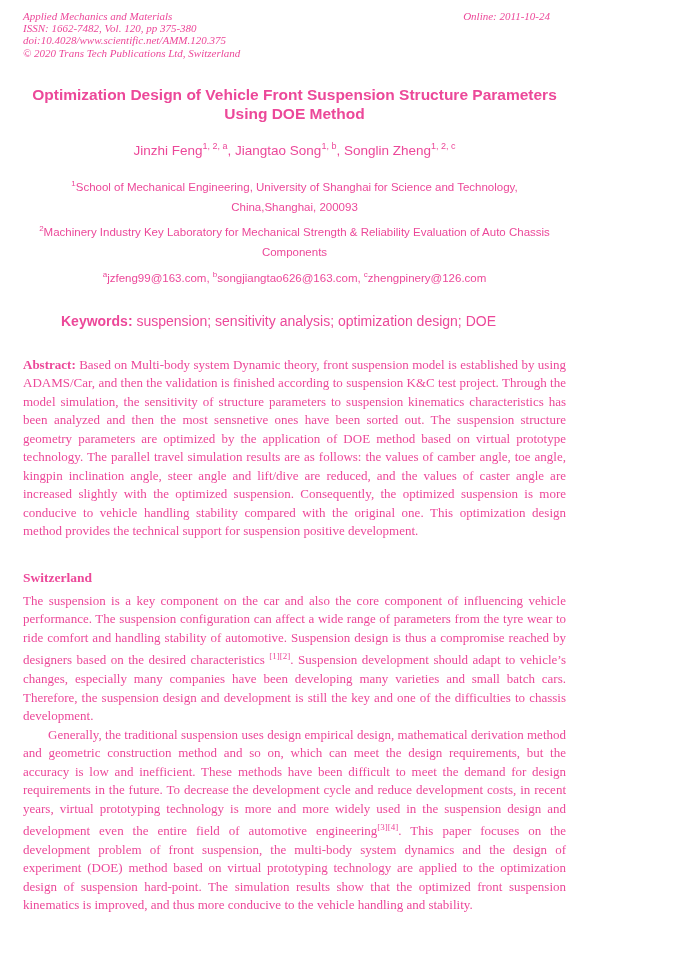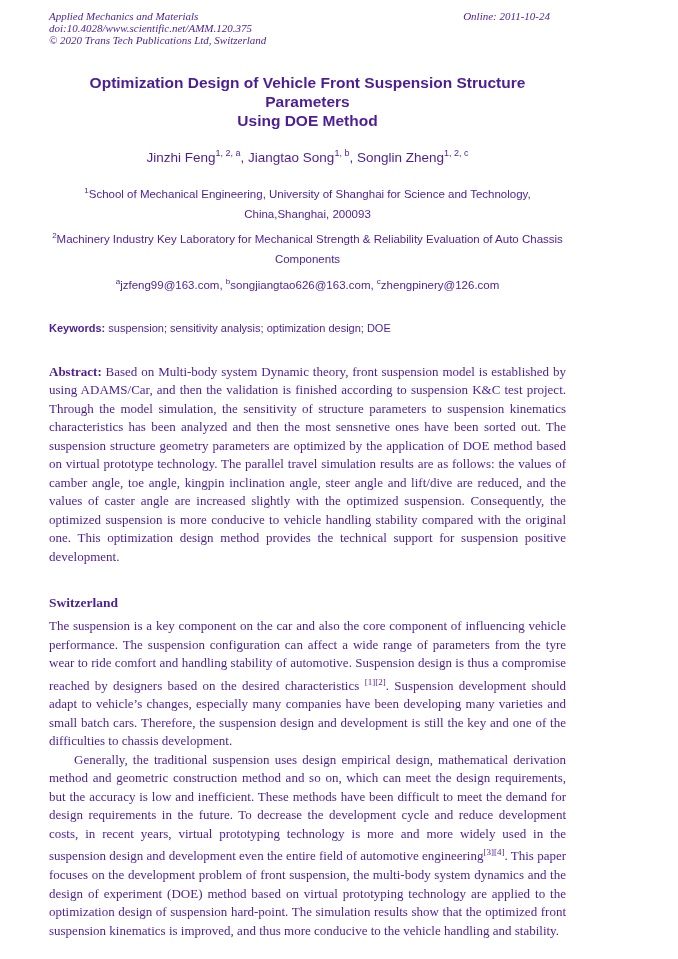--- a/index.html
+++ b/index.html
@@ -6,22 +6,22 @@
     margin: 0;
     padding: 0;
     background: #ffffff;
   }
   .page {
     position: relative;
     box-sizing: border-box;
     width: 608px;
     height: 959px;
     background: #ffffff;
-    color: #4c1d95;
-    padding: 10px 42px 0 49px;
+    color: #ec4899;
+    padding: 10px 42px 0 23px;
     overflow: hidden;
   }
   
   .page-header {
     display: flex;
     justify-content: space-between;
     align-items: flex-start;
     font-family: "Liberation Serif", serif;
     font-style: italic;
     font-size: 11px;
@@ -65,22 +65,23 @@
     text-align: center;
     font-family: "Liberation Sans", sans-serif;
     font-size: 11.5px;
     line-height: 20px;
   }
 
   
   .keywords {
     margin-top: 26px;
     font-family: "Liberation Sans", sans-serif;
-    font-size: 11px;
+    font-size: 14px;
     line-height: 14px;
+    margin-left: 38px;
   }
   .keywords .kw-label { font-weight: 700; }
 
   
   .abstract {
     margin: 28px 0 0 0;
     font-family: "Liberation Serif", serif;
     font-size: 13px;
     line-height: 18.5px;
     text-align: justify;
@@ -105,20 +106,21 @@
   sup.cite { font-size: 9px; }
 </style>
 </head>
 <body>
 
 <div class="page">
 
   <header class="page-header">
     <div class="header-left">
       <div>Applied Mechanics and Materials</div>
+      <div>ISSN: 1662-7482, Vol. 120, pp 375-380</div>
       <div>doi:10.4028/www.scientific.net/AMM.120.375</div>
       <div>© 2020 Trans Tech Publications Ltd, Switzerland</div>
     </div>
     <div class="header-right">Online: 2011-10-24</div>
   </header>
 
   <h1 class="paper-title"><span>Optimization Design of Vehicle Front Suspension Structure Parameters</span><br><span>Using DOE Method</span></h1>
 
   <div class="authors"><span>Jinzhi Feng</span><sup>1, 2, a</sup><span>, </span><span>Jiangtao Song</span><sup>1, b</sup><span>, </span><span>Songlin Zheng</span><sup>1, 2, c</sup></div>
 

